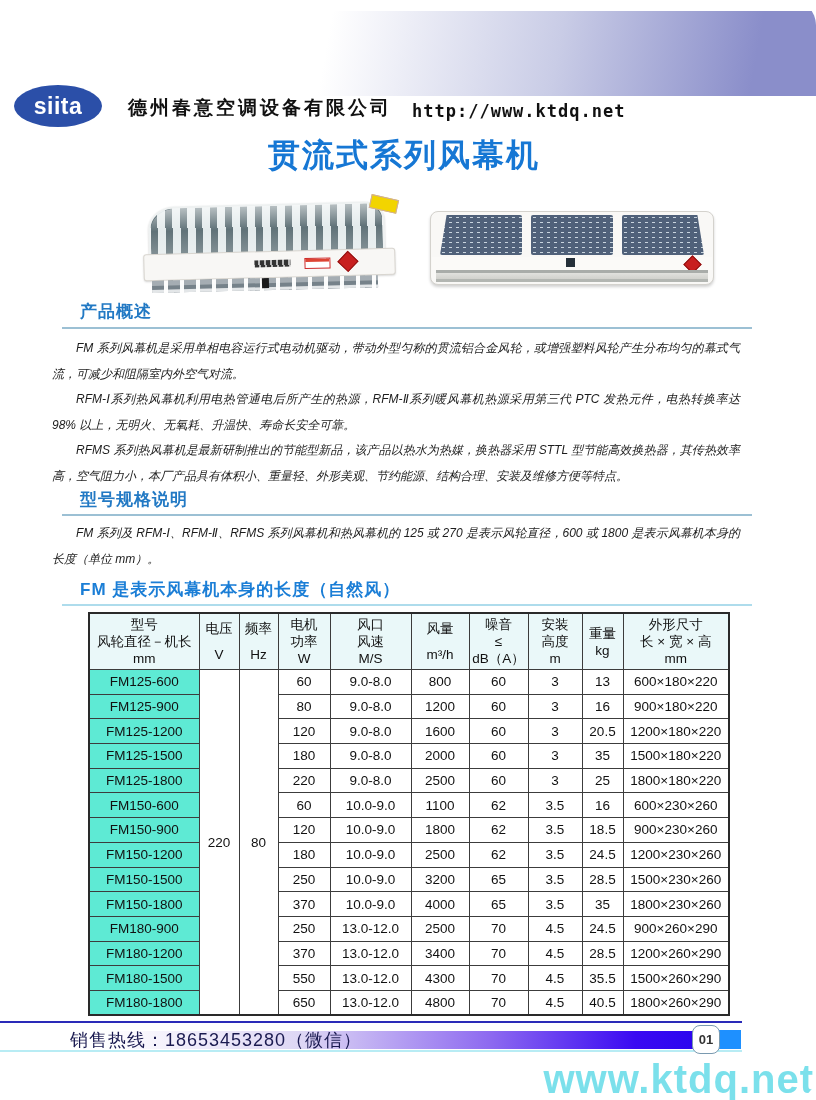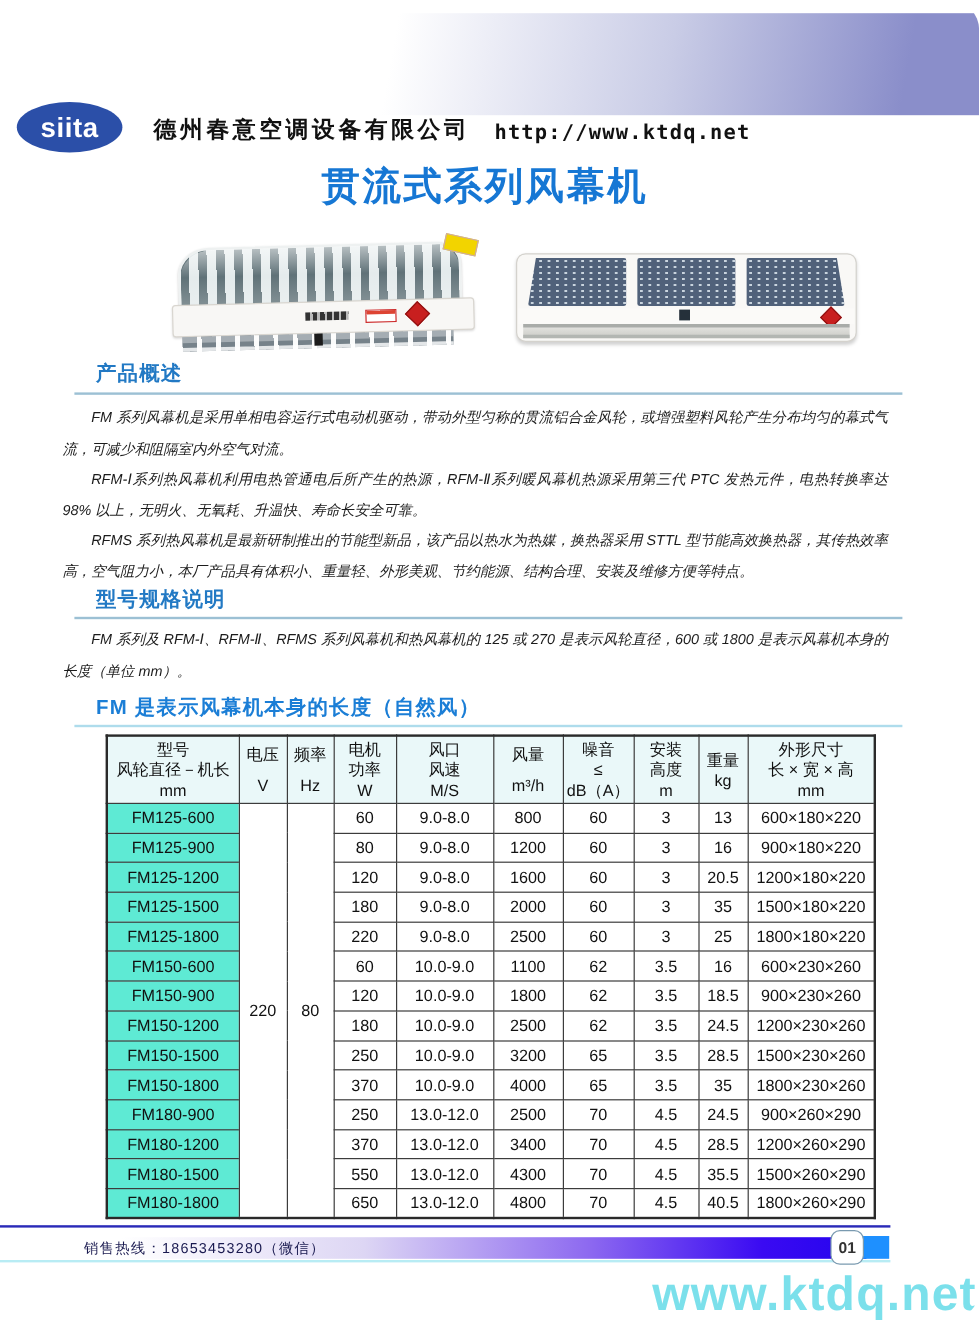--- a/index.html
+++ b/index.html
@@ -77,21 +77,21 @@
   .spec-table tbody tr{height:24.7px;}
   .hcol{display:flex;flex-direction:column;justify-content:center;height:100%;line-height:17px;}
   .hgap{justify-content:space-between;padding:6px 0;box-sizing:border-box;}
   .model-cell{background:#5eead4;}
   .merged-cell{background:#ffffff;}
 
   
   .footer-topline{position:absolute;left:0;top:1021px;width:742px;height:2px;background:#2a2ab8;}
   .footer-bar{position:absolute;left:0;top:1031px;width:722px;height:18px;
     background:linear-gradient(90deg,#ffffff 0%,#ffffff 14%,#ddd6f4 42%,#8d69f0 68%,#3a0af2 88%,#2403ee 100%);}
-  .hotline{position:absolute;left:70px;top:0;line-height:18px;font-size:12px;color:#1a1a50;letter-spacing:1px;}
+  .hotline{position:absolute;left:70px;top:0;line-height:18px;font-size:18px;color:#1a1a50;letter-spacing:1px;}
   .footer-underline{position:absolute;left:0;top:1050px;width:742px;height:2px;background:#b8ecf4;}
   .page-badge{position:absolute;left:692px;top:1025px;width:26px;height:27px;background:#fff;
     border:1px solid #7a9ab0;border-radius:8px;display:flex;align-items:center;justify-content:center;
     font-size:13px;font-weight:bold;color:#333;z-index:2;}
   .page-block{position:absolute;left:719px;top:1030px;width:22px;height:19px;background:#1e90ff;}
   .watermark{position:absolute;right:2px;top:1057px;font-size:40px;font-weight:bold;
     color:rgba(100,218,232,.85);letter-spacing:1px;white-space:nowrap;}
 </style>
 </head>
 <body>

